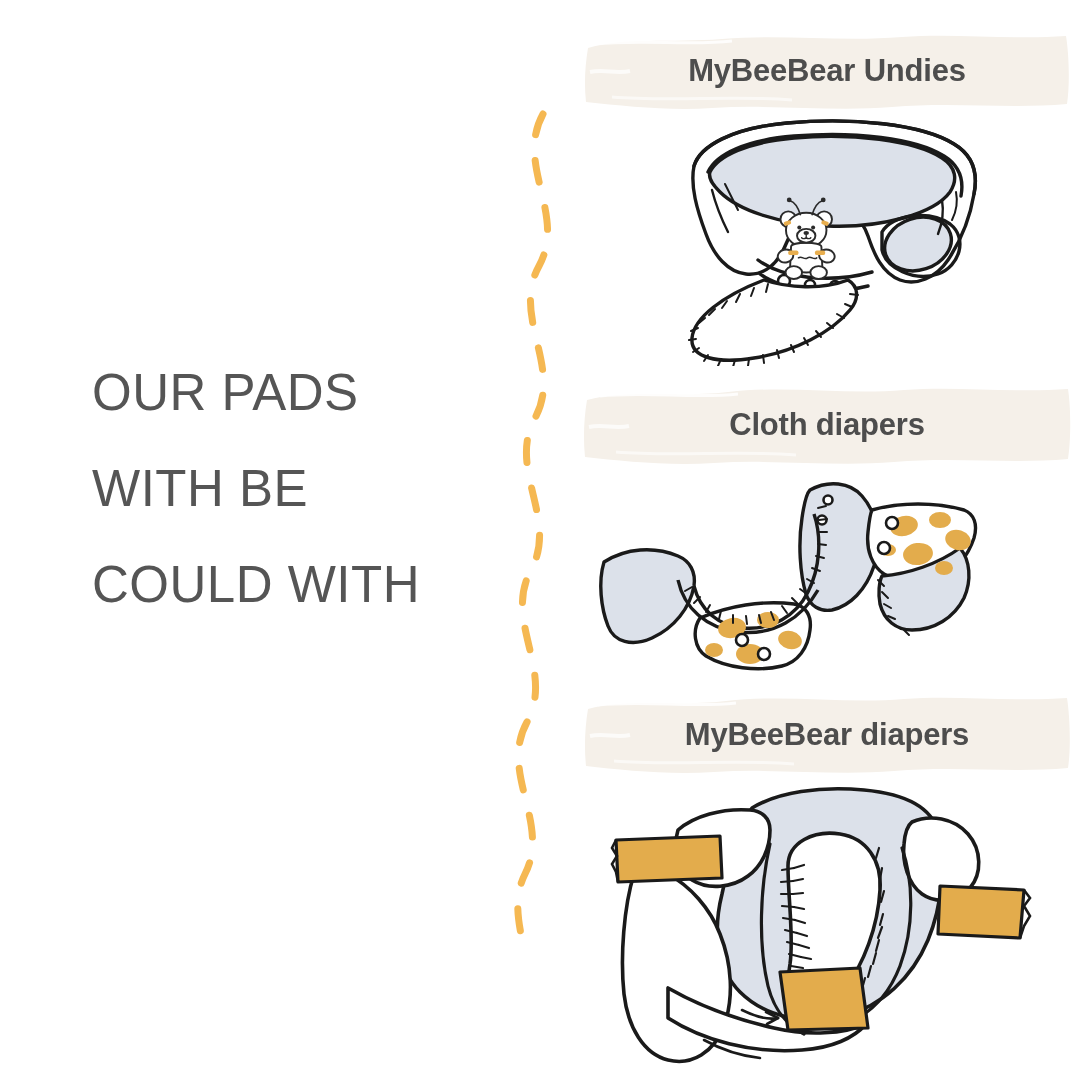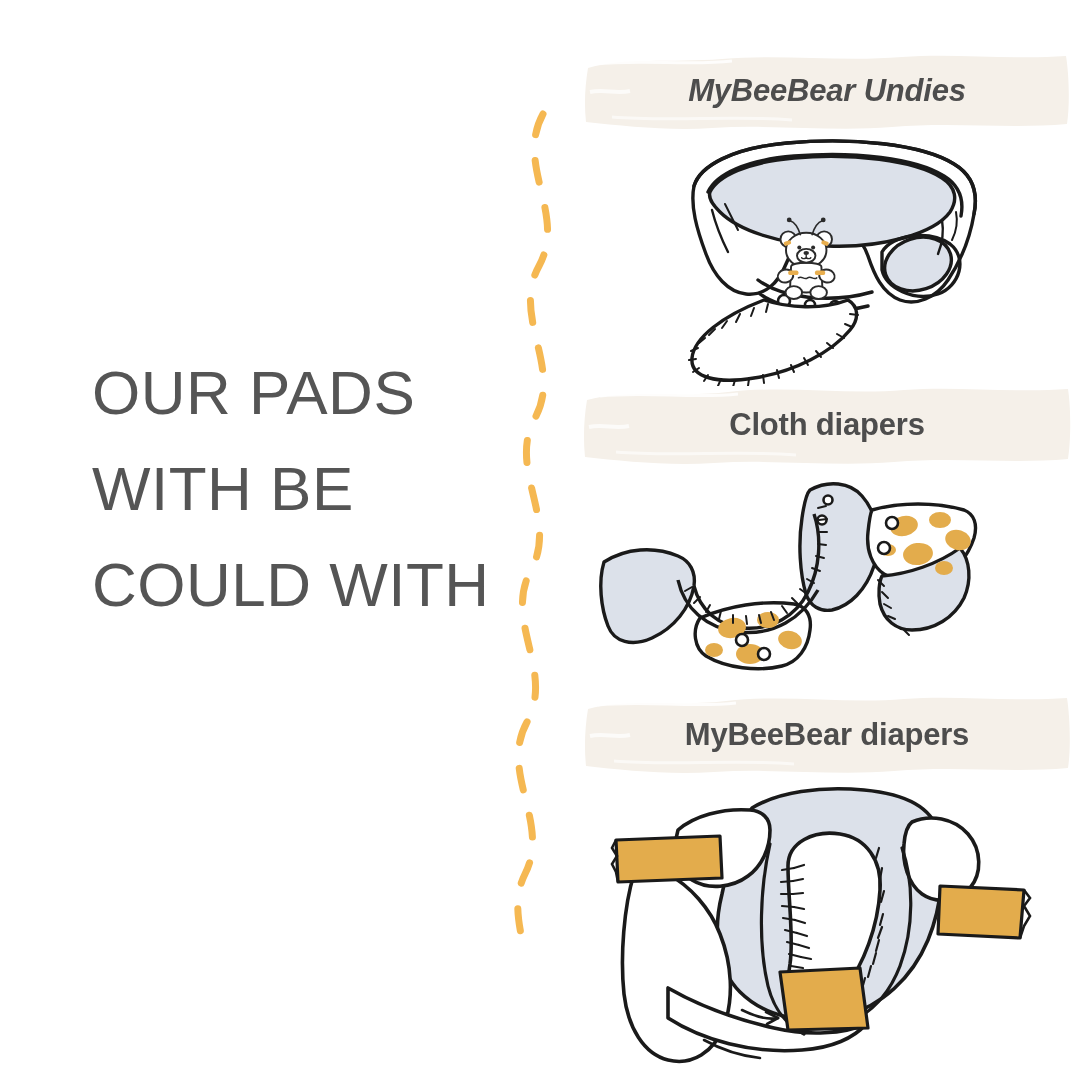--- a/index.html
+++ b/index.html
@@ -23,21 +23,21 @@
   }
 
   
   .headline {
     position: absolute;
     left: 92px;
     top: 345px;
     width: 400px;
   }
   .headline-line {
-    font-size: 62px;
+    font-size: 51px;
     line-height: 96px;
     font-weight: 400;
     color: #555555;
     letter-spacing: 0.5px;
     white-space: nowrap;
   }
 
   
   .divider {
     position: absolute;
@@ -54,21 +54,21 @@
     top: 0;
     width: 520px;
     height: 1080px;
   }
 
   .product {
     position: absolute;
     left: 0;
     width: 520px;
   }
-  .product-1 { top: 48px;  height: 350px; font-style: italic; }
+  .product-1 { top: 28px;  height: 350px; }
   .product-2 { top: 382px; height: 312px; }
   .product-3 { top: 692px; height: 388px; }
 
   .label-wrap {
     position: relative;
     width: 490px;
     height: 86px;
     margin-left: 22px;
   }
   .brush {

